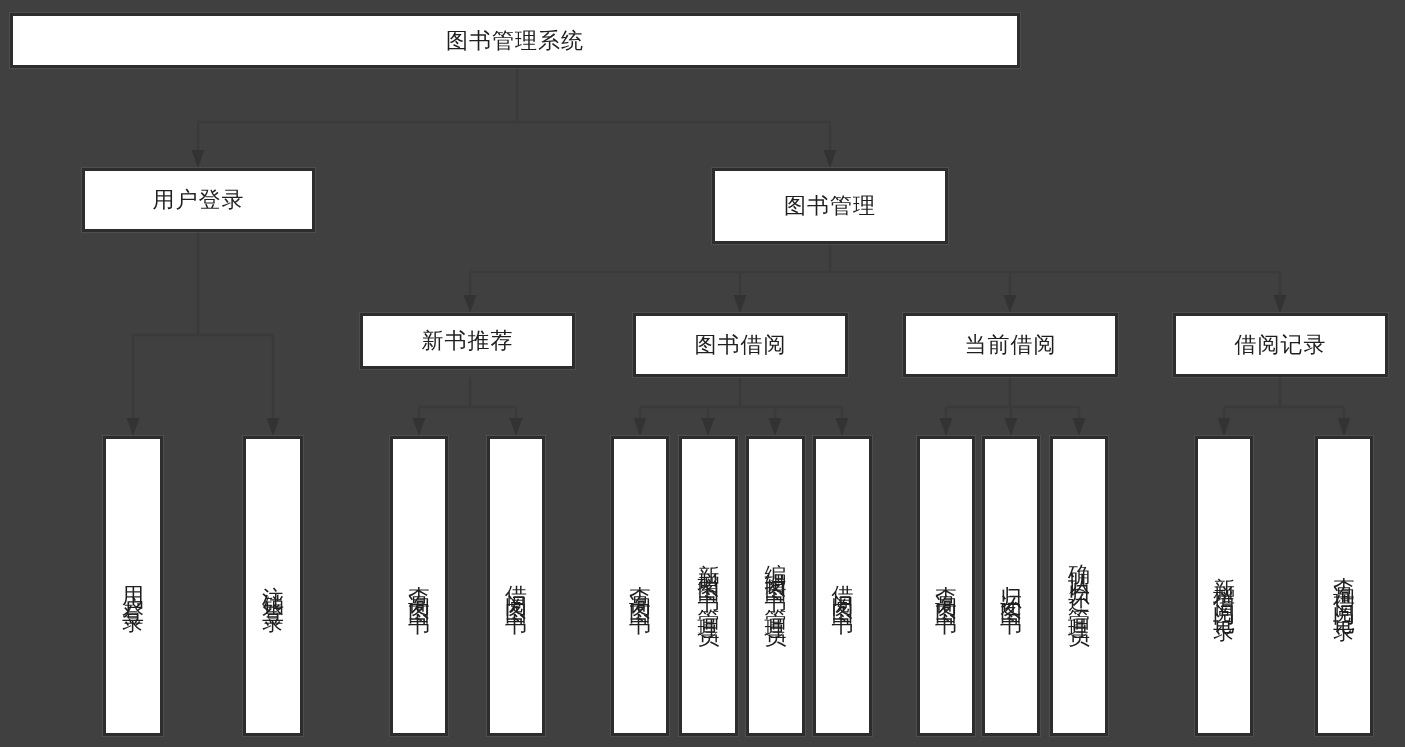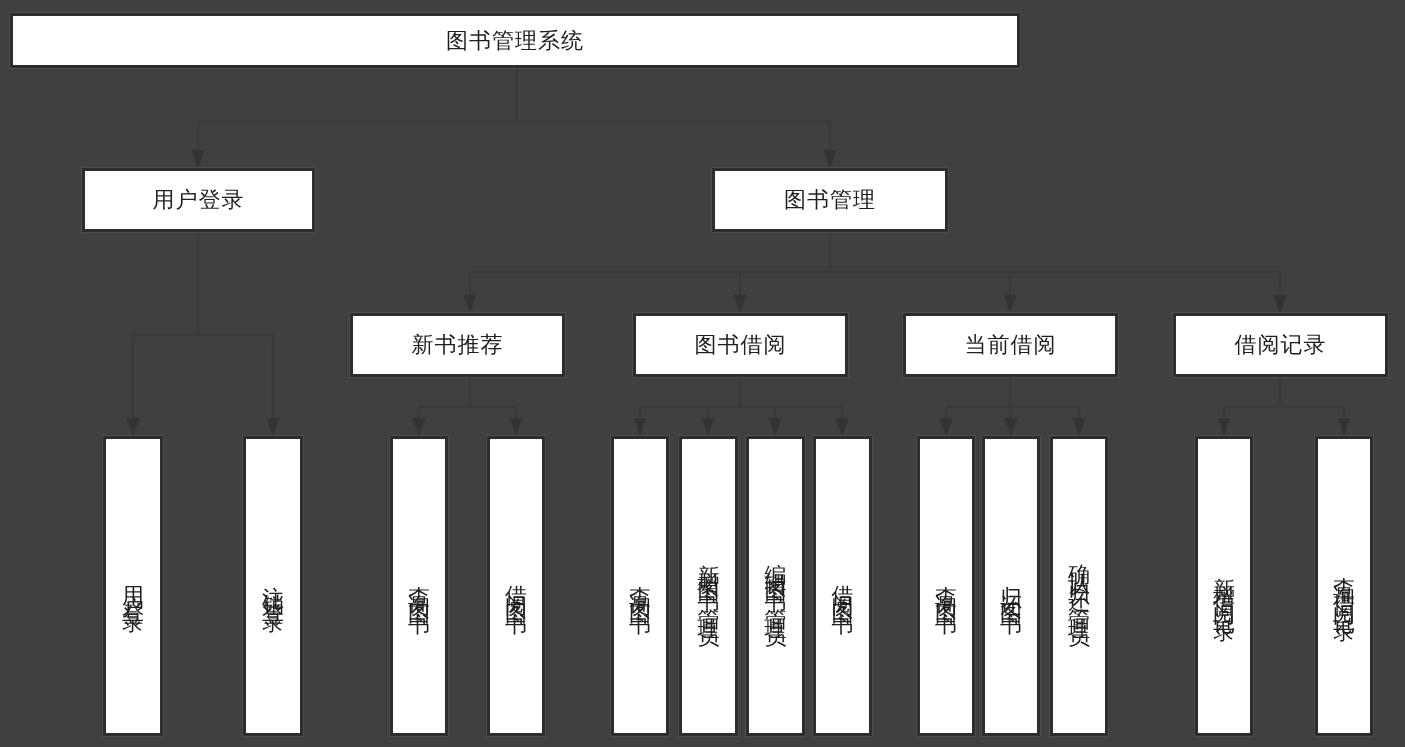--- a/index.html
+++ b/index.html
@@ -85,23 +85,23 @@
          M633.5 418L646.5 418L640 436Z  M701.5 418L714.5 418L708 436Z
          M768.5 418L781.5 418L775 436Z  M835.5 418L848.5 418L842 436Z
          M939.5 418L952.5 418L946 436Z  M1004.5 418L1017.5 418L1011 436Z
          M1072.5 418L1085.5 418L1079 436Z
          M1217.5 418L1230.5 418L1224 436Z  M1337.5 418L1350.5 418L1344 436Z"></path>
   </svg>
 
   <div class="node" style="left:10px; top:13px; width:1010px; height:55px;">图书管理系统</div>
 
   <div class="node" style="left:82px; top:168px; width:233px; height:64px;">用户登录</div>
-  <div class="node" style="left:712px; top:168px; width:236px; height:64px;">图书管理</div>
+  <div class="node" style="left:712px; top:168px; width:236px; height:76px;">图书管理</div>
 
-  <div class="node" style="left:350px; top:313px; width:215px; height:64px;">新书推荐</div>
+  <div class="node" style="left:360px; top:313px; width:215px; height:56px;">新书推荐</div>
   <div class="node" style="left:633px; top:313px; width:215px; height:64px;">图书借阅</div>
   <div class="node" style="left:903px; top:313px; width:215px; height:64px;">当前借阅</div>
   <div class="node" style="left:1173px; top:313px; width:215px; height:64px;">借阅记录</div>
 
   <div class="leaf" style="left:103px; top:436px; width:60px; height:300px;">
     <span>用户登录</span>
   </div>
   <div class="leaf" style="left:243px; top:436px; width:60px; height:300px;">
     <span>注销登录</span>
   </div>

